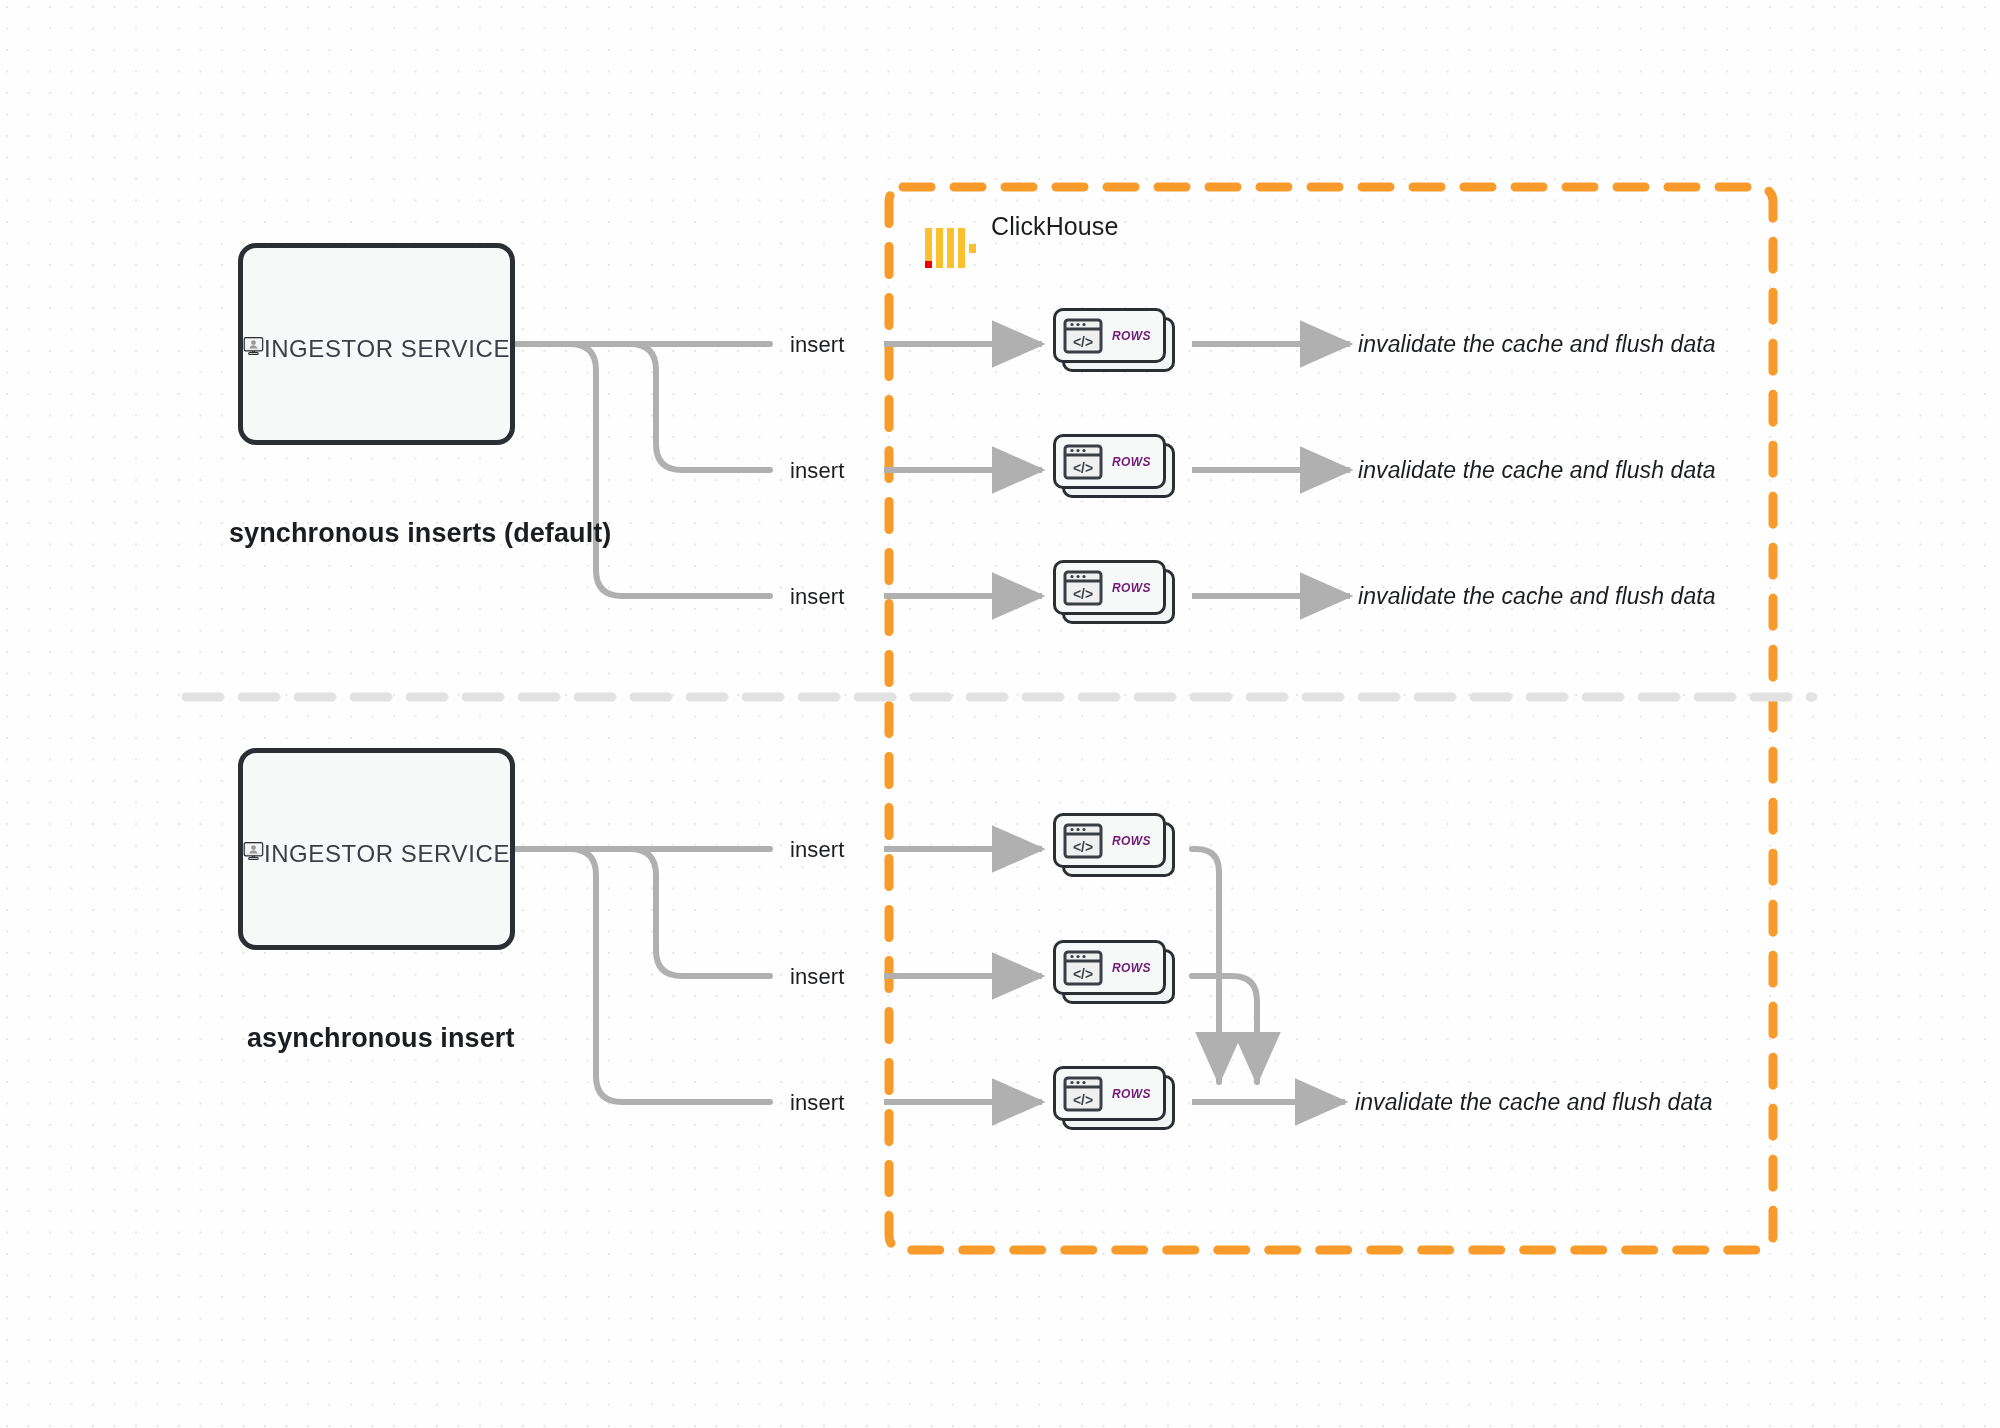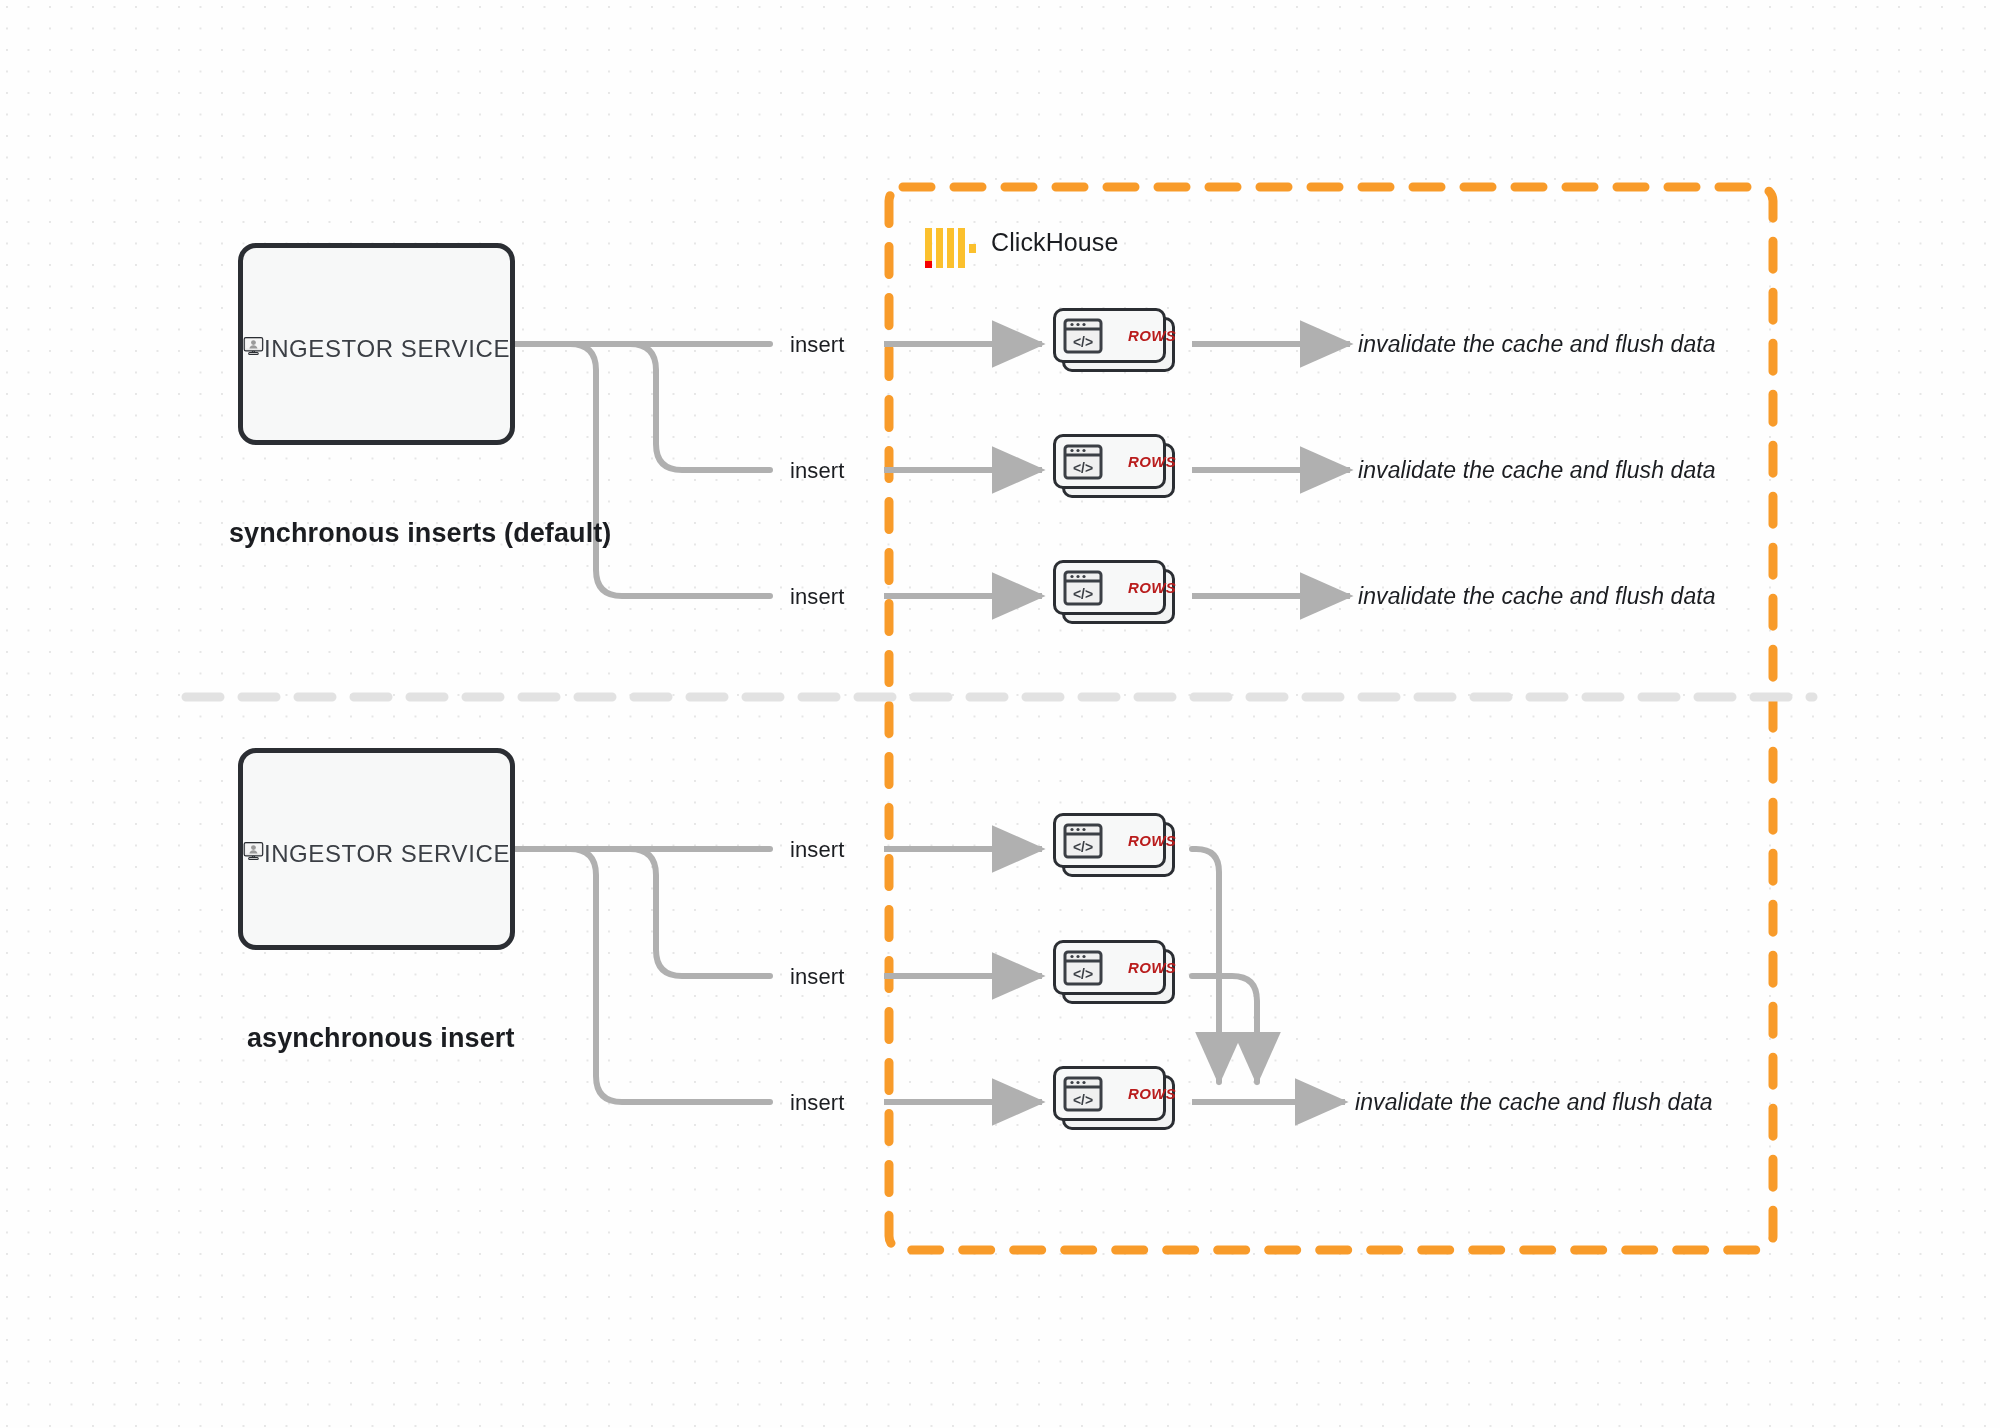--- a/index.html
+++ b/index.html
@@ -99,25 +99,25 @@
     box-sizing: border-box;
     display: flex;
     align-items: center;
   }
   .rows-card .code-ico {
     width: 40px; height: 36px;
     margin-left: 7px;
     flex: 0 0 auto;
   }
   .rows-card .rows-text {
-    font-size: 15px;
+    font-size: 12px;
     font-style: italic;
     font-weight: bold;
-    color: #b91c1c;
-    margin-left: 25px;
+    color: #701a75;
+    margin-left: 9px;
     letter-spacing: 0.4px;
   }
 
   
   .edge-label {
     position: absolute;
     font-size: 22px;
     color: #1b1d21;
     white-space: nowrap;
     letter-spacing: 0.1px;
@@ -177,21 +177,21 @@
   </svg>
 
   <svg class="ch-logo" style="left:925px; top:228px;" viewBox="0 0 52 40" xmlns="http://www.w3.org/2000/svg">
     <rect x="0" y="0" width="7" height="40" fill="#fbc02d"></rect>
     <rect x="11" y="0" width="7" height="40" fill="#fbc02d"></rect>
     <rect x="22" y="0" width="7" height="40" fill="#fbc02d"></rect>
     <rect x="33" y="0" width="7" height="40" fill="#fbc02d"></rect>
     <rect x="44" y="16" width="7" height="9" fill="#fbc02d"></rect>
     <rect x="0" y="33" width="7" height="7" fill="#f50000"></rect>
   </svg>
-  <div class="ch-title" style="left:991px; top:228px;">ClickHouse</div>
+  <div class="ch-title" style="left:991px; top:212px;">ClickHouse</div>
 
   <div class="node-ingestor" style="left:238px; top:243px;">
     <svg class="monitor-wrap" viewBox="0 0 104 92" xmlns="http://www.w3.org/2000/svg">
       <path d="M50 68 L54 68 L62 82 L42 82 Z" fill="#c9c9c9" stroke="#2b2e33" stroke-width="5" stroke-linejoin="round"></path>
       <rect x="28" y="78" width="48" height="10" rx="5" fill="#c9c9c9" stroke="#2b2e33" stroke-width="5"></rect>
       <rect x="6" y="4" width="92" height="66" rx="8" fill="#e8e8e8" stroke="#2b2e33" stroke-width="6"></rect>
       <rect x="13" y="11" width="78" height="48" rx="3" fill="#f5f5f5"></rect>
       <circle cx="52" cy="29" r="12" fill="#9a9a9a"></circle>
       <path d="M52 42 C40 42 33 50 32 59 L72 59 C71 50 64 42 52 42 Z" fill="#9a9a9a"></path>
       <rect x="45" y="62" width="14" height="4" rx="2" fill="#f0f0f0"></rect>

